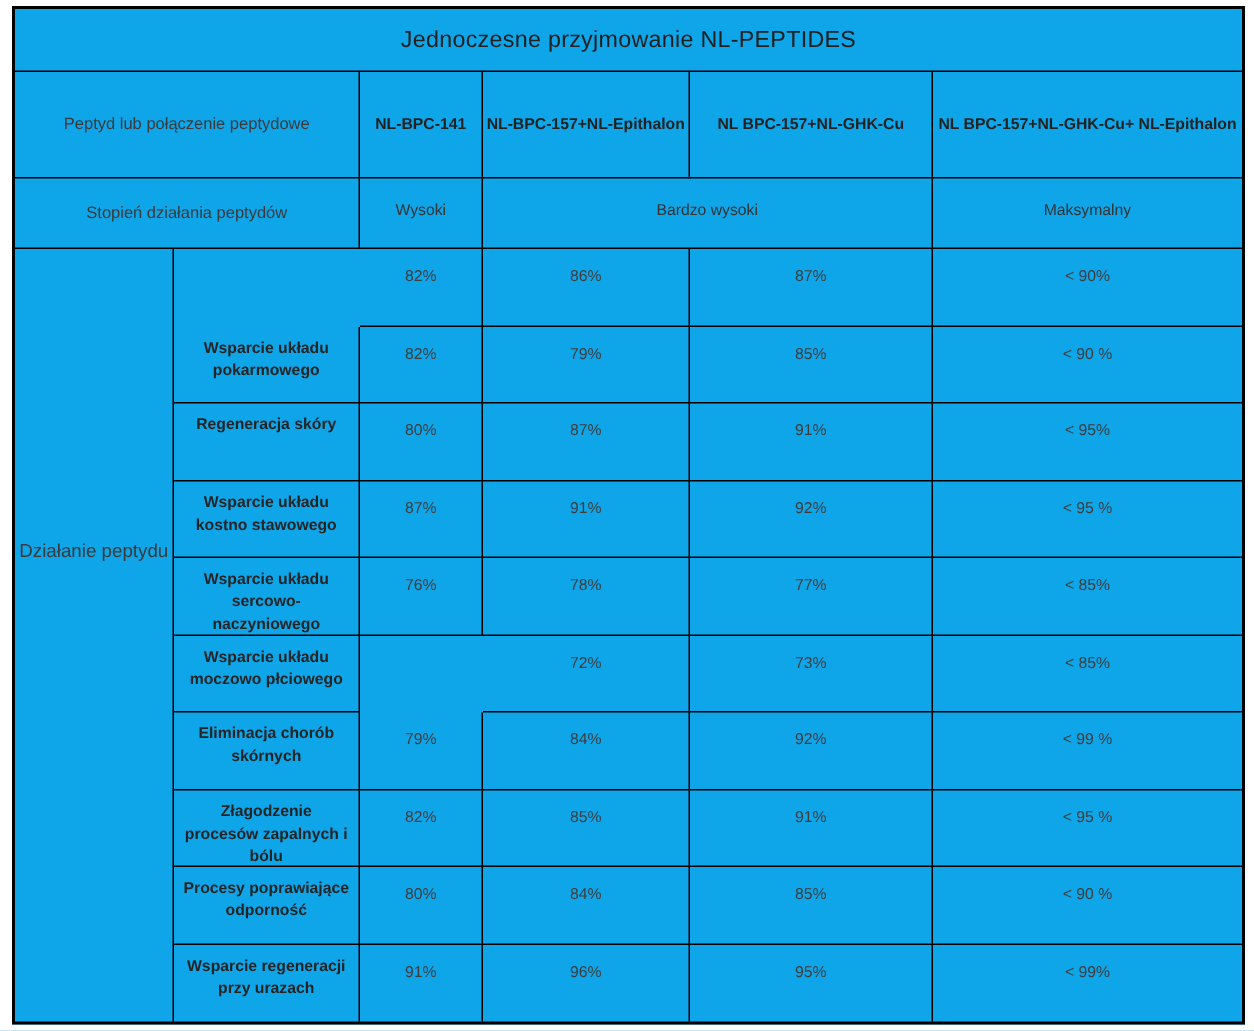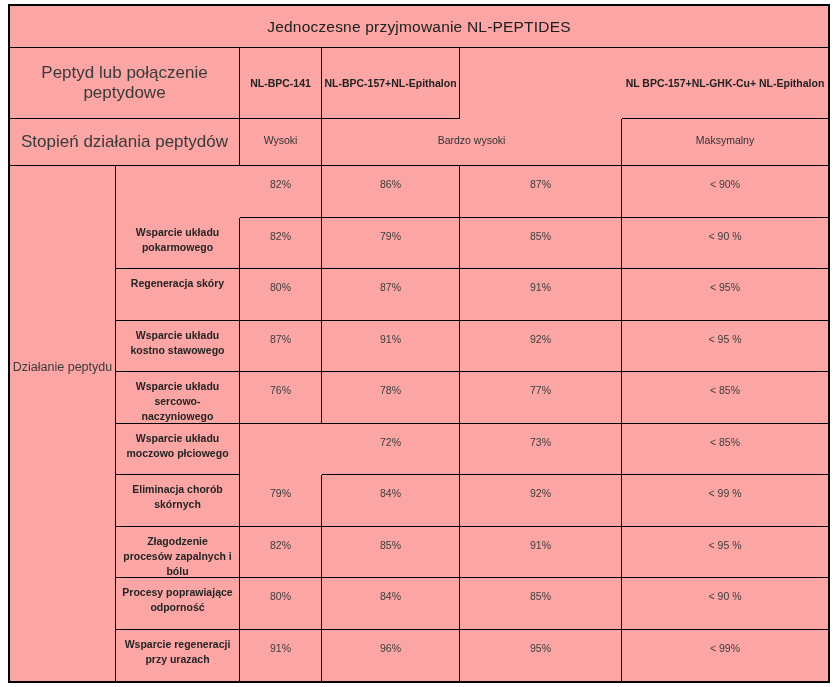--- a/index.html
+++ b/index.html
@@ -15,21 +15,21 @@
     overflow: hidden;
   }
   .ptable {
     position: absolute;
     left: 8px;
     top: 4px;
     width: 822px;
     height: 679px;
     box-sizing: border-box;
     border: 2px solid #000;
-    background: #fca5a5;
+    background: #0ea5e9;
     display: grid;
     grid-template-columns: 106px 124px 82px 138px 162px 206px;
     grid-template-rows: 42px 71px 47px repeat(10, 51.5px);
   }
   .cell {
     box-sizing: border-box;
     overflow: hidden;
     color: #2f2f2f;
   }
   .br { border-right: 1.5px solid #000; }
@@ -39,21 +39,21 @@
     align-items: center;
     justify-content: center;
     text-align: center;
   }
   .title-cell {
     font-size: 15.5px;
     letter-spacing: 0.2px;
     color: #202020;
   }
   .label-lg {
-    font-size: 17px;
+    font-size: 11px;
     color: #3a3a3a;
   }
   .colhead {
     font-size: 10.5px;
     font-weight: bold;
     color: #222;
     padding: 0 2px;
     line-height: 14px;
   }
   .degree-val {
@@ -93,20 +93,21 @@
 </head>
 <body>
 
 <div class="ptable" id="ptable">
 
   <div class="cell vc title-cell bb" style="grid-area:1/1/2/7">Jednoczesne przyjmowanie NL-PEPTIDES</div>
 
   <div class="cell vc label-lg br bb" style="grid-area:2/1/3/3">Peptyd lub połączenie peptydowe</div>
   <div class="cell vc colhead br bb" style="grid-area:2/3/3/4">NL-BPC-141</div>
   <div class="cell vc colhead br bb" style="grid-area:2/4/3/5">NL-BPC-157+NL-Epithalon</div>
+  <div class="cell vc colhead br bb" style="grid-area:2/5/3/6">NL BPC-157+NL-GHK-Cu</div>
   <div class="cell vc colhead bb" style="grid-area:2/6/3/7">NL BPC-157+NL-GHK-Cu+ NL-Epithalon</div>
 
   <div class="cell vc label-lg br bb" style="grid-area:3/1/4/3">Stopień działania peptydów</div>
   <div class="cell vc degree-val br bb" style="grid-area:3/3/4/4">Wysoki</div>
   <div class="cell vc degree-val br bb" style="grid-area:3/4/4/6">Bardzo wysoki</div>
   <div class="cell vc degree-val bb" style="grid-area:3/6/4/7">Maksymalny</div>
 
   <div class="cell group-label br" style="grid-area:4/1/14/2">Działanie peptydu</div>
 
     <div class="cell value-cell br bb" style="grid-area: 4 / 3 / 5 / 4;">82%</div>

